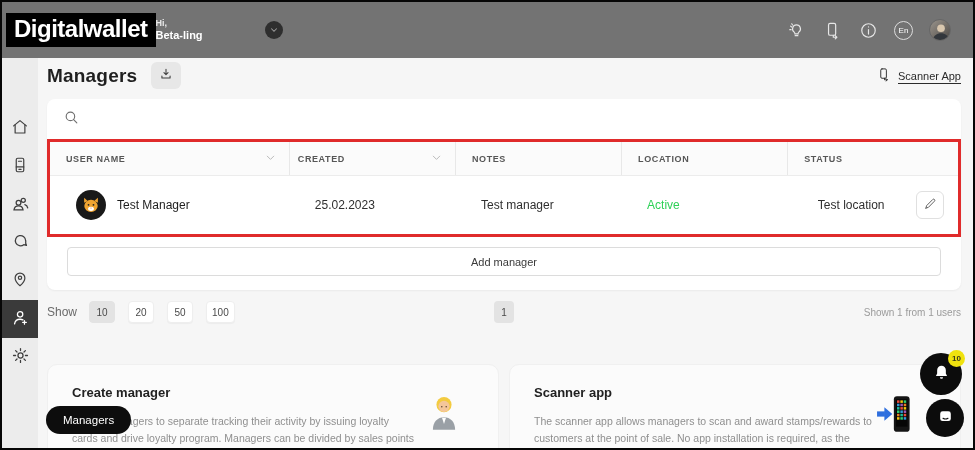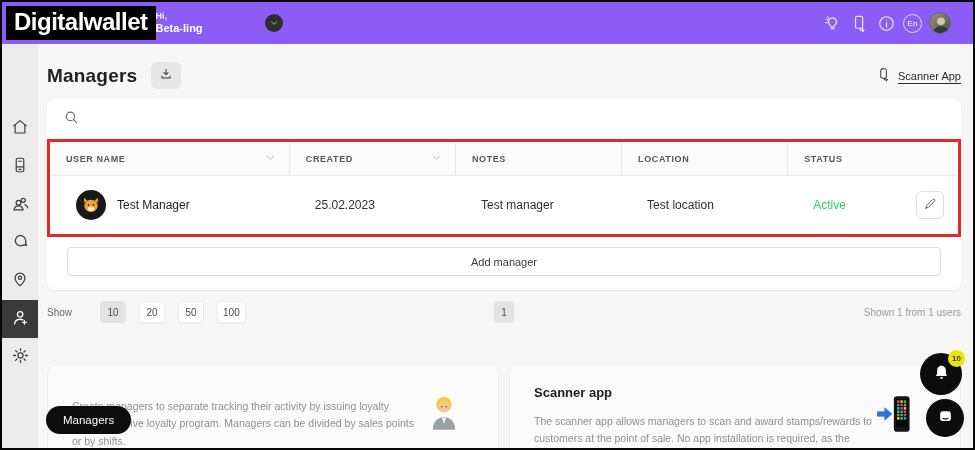--- a/index.html
+++ b/index.html
@@ -1,30 +1,30 @@
 <!DOCTYPE html>
 <html><head>
 <meta charset="utf-8">
 <style>
   * { margin:0; padding:0; box-sizing:border-box; }
   body { font-family:"Liberation Sans", sans-serif; background:#fff; }
   .frame { position:relative; width:975px; height:450px; border:2px solid #060606;
            background:#f6f6f6; overflow:hidden; }
 
   
-  .topbar { position:absolute; top:0; left:0; right:0; height:42px; background:#8b5cf6;
+  .topbar { position:absolute; top:0; left:0; right:0; height:56px; background:#737373;
             display:flex; align-items:center; z-index:5; }
   .logo { margin-left:4px; background:#000; color:#fff; font-size:24px; font-weight:bold;
           letter-spacing:-0.5px; padding:2px 8px 4px 8px; }
   .greeting { line-height:1.25; }
   .greeting .hi { font-size:9px; font-weight:bold; color:#e9e9e9; }
   .greeting .name { font-size:11px; font-weight:bold; color:#fff; }
   .dd-circle { margin-left:62px; width:18px; height:18px; border-radius:50%; background:#2e2e2e;
                display:flex; align-items:center; justify-content:center; cursor:pointer; }
-  .top-icons { margin-left:auto; margin-right:22px; display:flex; align-items:center; gap:7px; }
+  .top-icons { margin-left:auto; margin-right:22px; display:flex; align-items:center; gap:16px; }
   .tico { width:20px; height:20px; color:#e6e6e6; display:flex; align-items:center; justify-content:center; cursor:pointer; }
   .lang-badge { width:19px; height:19px; border:1px solid #dcdcdc; border-radius:50%; color:#fff;
                 font-size:8px; display:flex; align-items:center; justify-content:center; cursor:pointer; }
   .avatar-top { width:22px; height:22px; border-radius:50%; overflow:hidden;
                 background:linear-gradient(135deg,#9a948c,#4e4a46); border:1px solid #666; cursor:pointer; }
 
   
   .sidebar { position:absolute; left:0; top:42px; bottom:0; width:36px; background:#ececec;
              padding-top:66px; z-index:4; }
   .side-item { width:36px; height:38px; display:flex; align-items:center; justify-content:center;
@@ -45,39 +45,39 @@
   .search-row { height:40px; display:flex; align-items:center; padding:0 16px; }
   .search-input { border:none; outline:none; flex:1; font-size:12px; color:#333; background:transparent; font-family:"Liberation Sans",sans-serif; }
   .search-input::placeholder { color:#9b9b9b; }
   .search-ico { color:#6f6f6f; cursor:pointer; }
 
   .red-zone { border:3px solid #e02b2b; }
   .thead { display:flex; height:34px; background:#fbfbfb; border-bottom:1px solid #ececec; }
   .th { display:flex; align-items:center; padding-left:16px; font-size:9px; font-weight:bold;
         color:#565656; letter-spacing:0.6px; text-transform:uppercase;gap:12px; }
   .th + .th { border-left:1px solid #e8e8e8; }
-  .col-user { width:26.3%; } .col-created { width:18.3%; } .col-notes { width:18.3%; }
+  .col-user { width:26.3%; } .col-created { width:18.3%;padding-left:8px; } .col-notes { width:18.3%; }
   .col-loc { width:18.3%; } .col-status { flex:1; }
   .th .sort { margin-left:auto; margin-right:12px; color:#b9b9b9; cursor:pointer; }
   .trow { position:relative; display:flex; align-items:center; height:58px; background:#fff; font-size:12px; color:#2f2f2f; }
   .td { padding-left:26px; display:flex; align-items:center; }
   .cat-avatar { width:30px; height:30px; border-radius:50%; background:#191919; margin-right:11px;
                 display:flex; align-items:center; justify-content:center; flex:none; }
   .uname { font-weight:500; color:#1e1e1e; }
   .status-active { color:#2ed157; }
   .edit-btn { position:absolute; right:14px; top:50%; transform:translateY(-50%); width:28px; height:28px;
               background:#fff; border:1px solid #e0e0e0; border-radius:6px; color:#555;
               display:flex; align-items:center; justify-content:center; cursor:pointer; }
   .add-btn-wrap { padding:10px 20px 14px 20px; }
   .add-btn { width:100%; height:29px; background:#fff; border:1px solid #dcdcdc; border-radius:4px;
              font-size:11px; color:#3a3a3a; cursor:pointer; font-family:"Liberation Sans",sans-serif; }
 
   
   .pager { position:relative; margin-top:10px; display:flex; align-items:center; height:24px; }
-  .show-lbl { font-size:10px; color:#6a6a6a; margin-right:28px; }
+  .show-lbl { font-size:12px; color:#6a6a6a; margin-right:12px; }
   .size-btns { display:flex; gap:13px; }
   .size-btn { min-width:26px; height:22px; padding:0 5px; font-size:10px; color:#4a4a4a; border-radius:4px;
               background:#fff; border:1px solid #eee; box-shadow:0 1px 1px rgba(0,0,0,0.04); cursor:pointer;
               font-family:"Liberation Sans",sans-serif; }
   .size-btn.active { background:#e3e3e3; border-color:#e3e3e3; box-shadow:none; }
   .page-num { position:absolute; left:50%; transform:translateX(-50%); min-width:20px; height:22px;
               background:#e3e3e3; border:none; border-radius:4px; font-size:10px; color:#4a4a4a;
               display:flex; align-items:center; justify-content:center; padding:0 6px; cursor:pointer; }
   .pager-summary { margin-left:auto; font-size:10px; color:#9b9b9b; }
 
@@ -288,24 +288,24 @@
                 <circle cx="9.3" cy="11.8" r="1" fill="#222"></circle>
                   <circle cx="14.7" cy="11.8" r="1" fill="#222"></circle>
                 <ellipse cx="12" cy="16.2" rx="3.2" ry="2.4" fill="#fff"></ellipse>
                 <path d="M11.2 14.9h1.6l-.8 1.3z" fill="#c1572a"></path>
               </svg>
             </span>
             <span class="uname">Test Manager</span>
           </div>
           <div class="td col-created">25.02.2023</div>
           <div class="td col-notes">Test manager</div>
-          <div class="td col-loc">Test location</div>
           <div class="td col-status">
             <span class="status-active">Active</span>
           </div>
+          <div class="td col-loc">Test location</div>
           <button class="edit-btn">
             <span>
               <svg width="14" height="14" viewBox="0 0 24 24" fill="none" stroke="currentColor" stroke-width="1.6" stroke-linecap="round" stroke-linejoin="round">
                   <path d="M5 19l1.2-4.2L16.7 4.3a1.9 1.9 0 0 1 2.9 2.9L9.2 17.8 5 19z"></path>
                 </svg>
             </span>
           </button>
         </div>
       </div>
 
@@ -321,20 +321,21 @@
         <button class="size-btn">20</button>
         <button class="size-btn">50</button>
         <button class="size-btn">100</button>
       </div>
       <button class="page-num">1</button>
       <span class="pager-summary">Shown 1 from 1 users</span>
     </div>
 
     <div class="info-cards">
       <div class="info-card">
+        <div class="info-title">Create manager</div>
         <div class="info-body">Create managers to separate tracking their activity by issuing loyalty cards and drive loyalty program. Managers can be divided by sales points or by shifts.</div>
         <span class="card-art art-person">
           <svg width="40" height="40" viewBox="0 0 36 36">
             <circle cx="18" cy="10.5" r="6.8" fill="#f3cb40"></circle>
             <circle cx="18" cy="12" r="5" fill="#f4c69a"></circle>
             <path d="M11.4 10.5a6.8 6.8 0 0 1 13.2 0c-1.8-2.8-3.9-4-6.6-4s-4.8 1.2-6.6 4z" fill="#f3cb40"></path>
             <circle cx="16" cy="12.3" r=".7" fill="#5a4634"></circle>
               <circle cx="20" cy="12.3" r=".7" fill="#5a4634"></circle>
             <path d="M8 33c0-7 4.2-11.2 10-11.2S28 26 28 33z" fill="#9aa0a6"></path>
             <path d="M16.2 22.2h3.6L18 28z" fill="#fff"></path>

